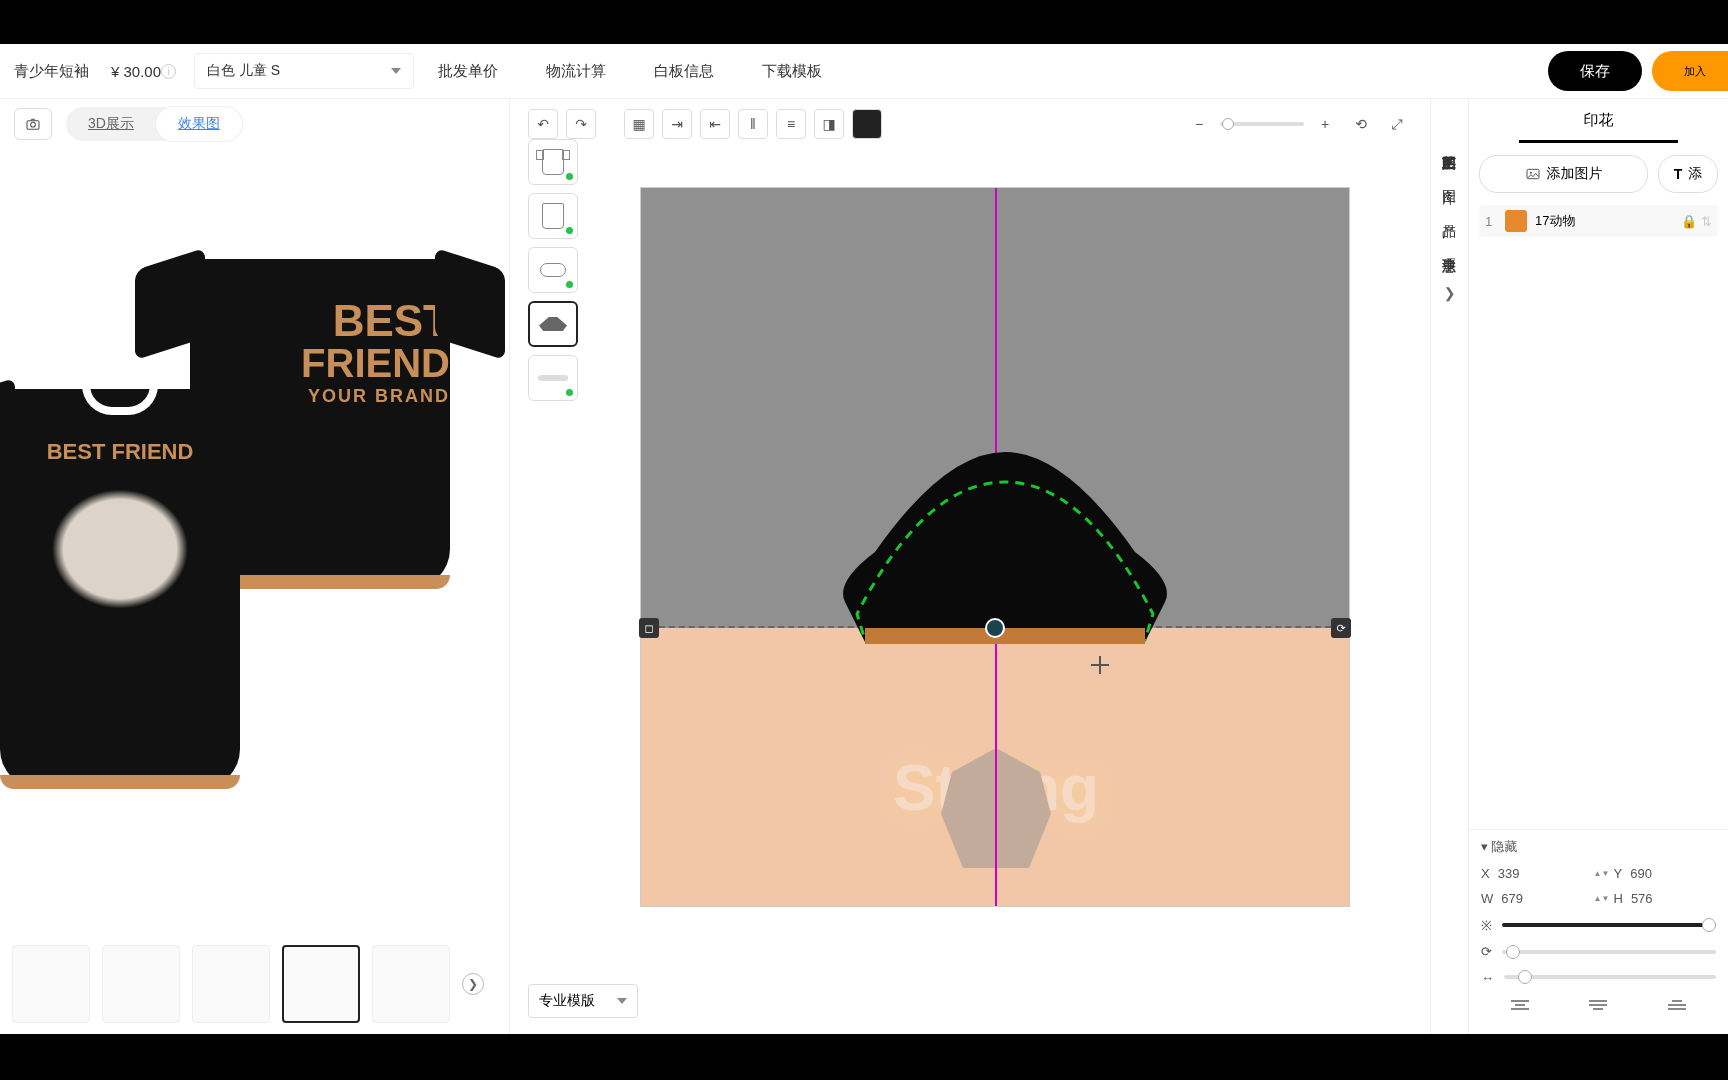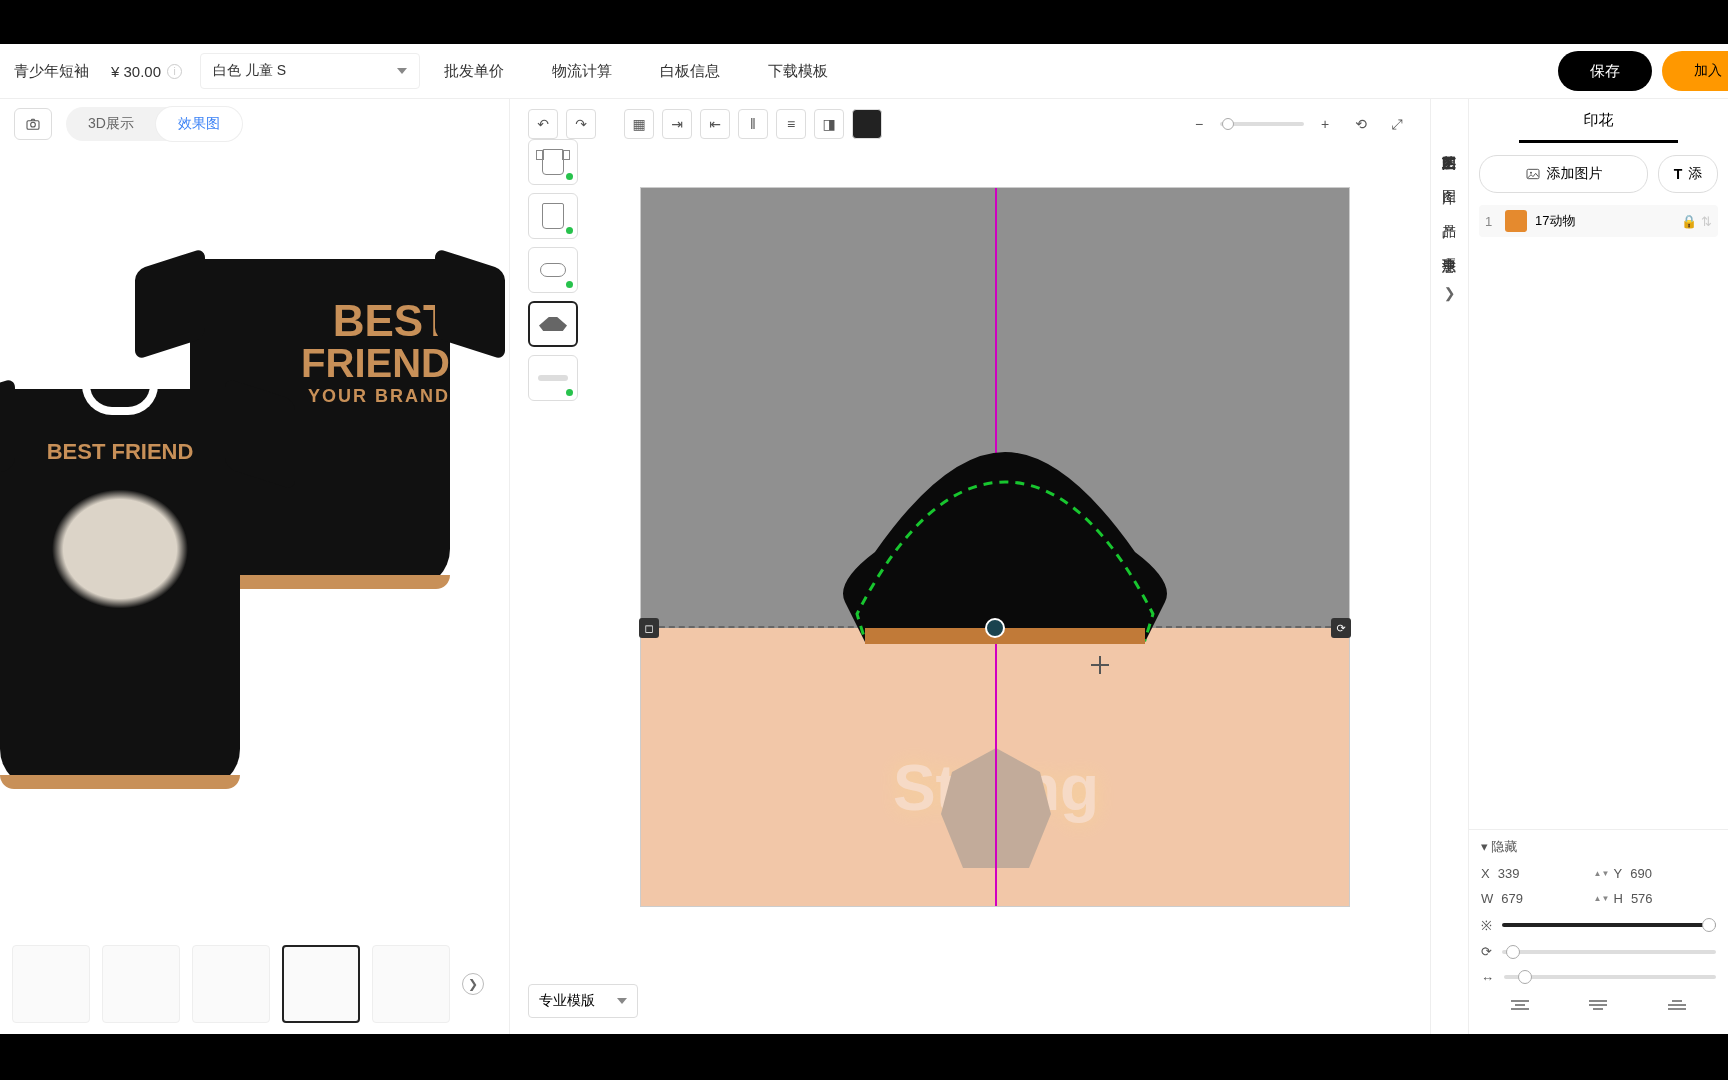--- a/index.html
+++ b/index.html
@@ -3,37 +3,37 @@
 <meta charset="utf-8">
 <style>
 * { margin: 0; padding: 0; box-sizing: border-box; font-family: -apple-system, "PingFang SC", "Microsoft YaHei", sans-serif; }
 body { background: #000; width: 1728px; height: 1080px; overflow: hidden; }
 
 .app-frame { position: absolute; top: 44px; left: 0; width: 1728px; height: 990px; background: #fff; }
 
 
 .topbar { height: 55px; display: flex; align-items: center; background: #fff; border-bottom: 1px solid #eee; }
 .topbar .prod { padding: 0 14px; font-size: 15px; color: #333; }
-.topbar .price { padding: 0 8px; font-size: 15px; color: #333; display: flex; align-items: center; gap: 6px; }
+.topbar .price { padding: 0 8px; font-size: 15px; color: #333; display: flex; align-items: center; }
 .topbar .price .info-icon { width: 15px; height: 15px; border: 1px solid #ccc; border-radius: 50%; display: inline-flex; align-items: center; justify-content: center; font-size: 10px; color: #ccc; }
 .topbar .variant { margin-left: 10px; width: 220px; height: 36px; border: 1px solid #eee; border-radius: 4px; display: flex; align-items: center; justify-content: space-between; padding: 17px 12px; color: #333; font-size: 14px; }
 .topbar .link { padding: 0 24px; font-size: 15px; color: #333; cursor: pointer; }
 .topbar .spacer { flex: 1; }
 .topbar .save-btn { height: 40px; padding: 0 32px; background: #000; color: #fff; border-radius: 22px; display: flex; align-items: center; font-size: 15px; margin-right: 10px; }
-.topbar .add-btn { height: 40px; padding: 0 6px 0 32px; background: #ff9800; color: #000; border-radius: 22px 0 0 22px; display: flex; align-items: center; font-size: 14px; }
+.topbar .add-btn { height: 40px; padding: 0 22px 0 32px; background: #ff9800; color: #000; border-radius: 22px 0 0 22px; display: flex; align-items: center; font-size: 11px; }
 
 
 .main { position: absolute; top: 55px; left: 0; right: 0; bottom: 0; display: flex; }
 
 
 .left { width: 510px; border-right: 1px solid #eee; display: flex; flex-direction: column; }
 .left .view-tabs { height: 50px; display: flex; align-items: center; gap: 14px; padding: 0 14px; }
 .cam-btn { width: 38px; height: 32px; border: 1px solid #ddd; border-radius: 6px; display: flex; align-items: center; justify-content: center; }
 .seg { display: flex; background: #f2f2f2; border-radius: 18px; height: 34px; }
-.seg div { padding: 0 22px; display: flex; align-items: center; font-size: 14px; color: #666; border-radius: 18px; }
+.seg div { padding: 0 22px; display: flex; align-items: center; font-size: 14px; color: #666; border-radius: 18px; text-decoration: underline; }
 .seg .on { background: #fff; color: #3b82f6; box-shadow: 0 0 0 1px #eee; }
 
 .mock { flex: 1; position: relative; }
 
 .tee-back { position: absolute; top: 110px; left: 190px; width: 260px; height: 330px; background: #111; border-radius: 10px 10px 40px 40px; }
 .tee-back:before, .tee-back:after { content: ""; position: absolute; top: 0; width: 70px; height: 90px; background: #111; }
 .tee-back:before { left: -55px; transform: skewY(-18deg); border-radius: 10px; }
 .tee-back:after { right: -55px; transform: skewY(18deg); border-radius: 10px; }
 .tee-back .hem { position: absolute; bottom: 0; left: 0; right: 0; height: 14px; background: #c89058; border-radius: 0 0 40px 40px; }
 .tee-back .txt { position: absolute; top: 40px; left: 0; right: 0; text-align: right; color: #c89058; font-weight: 900; line-height: 1; }

